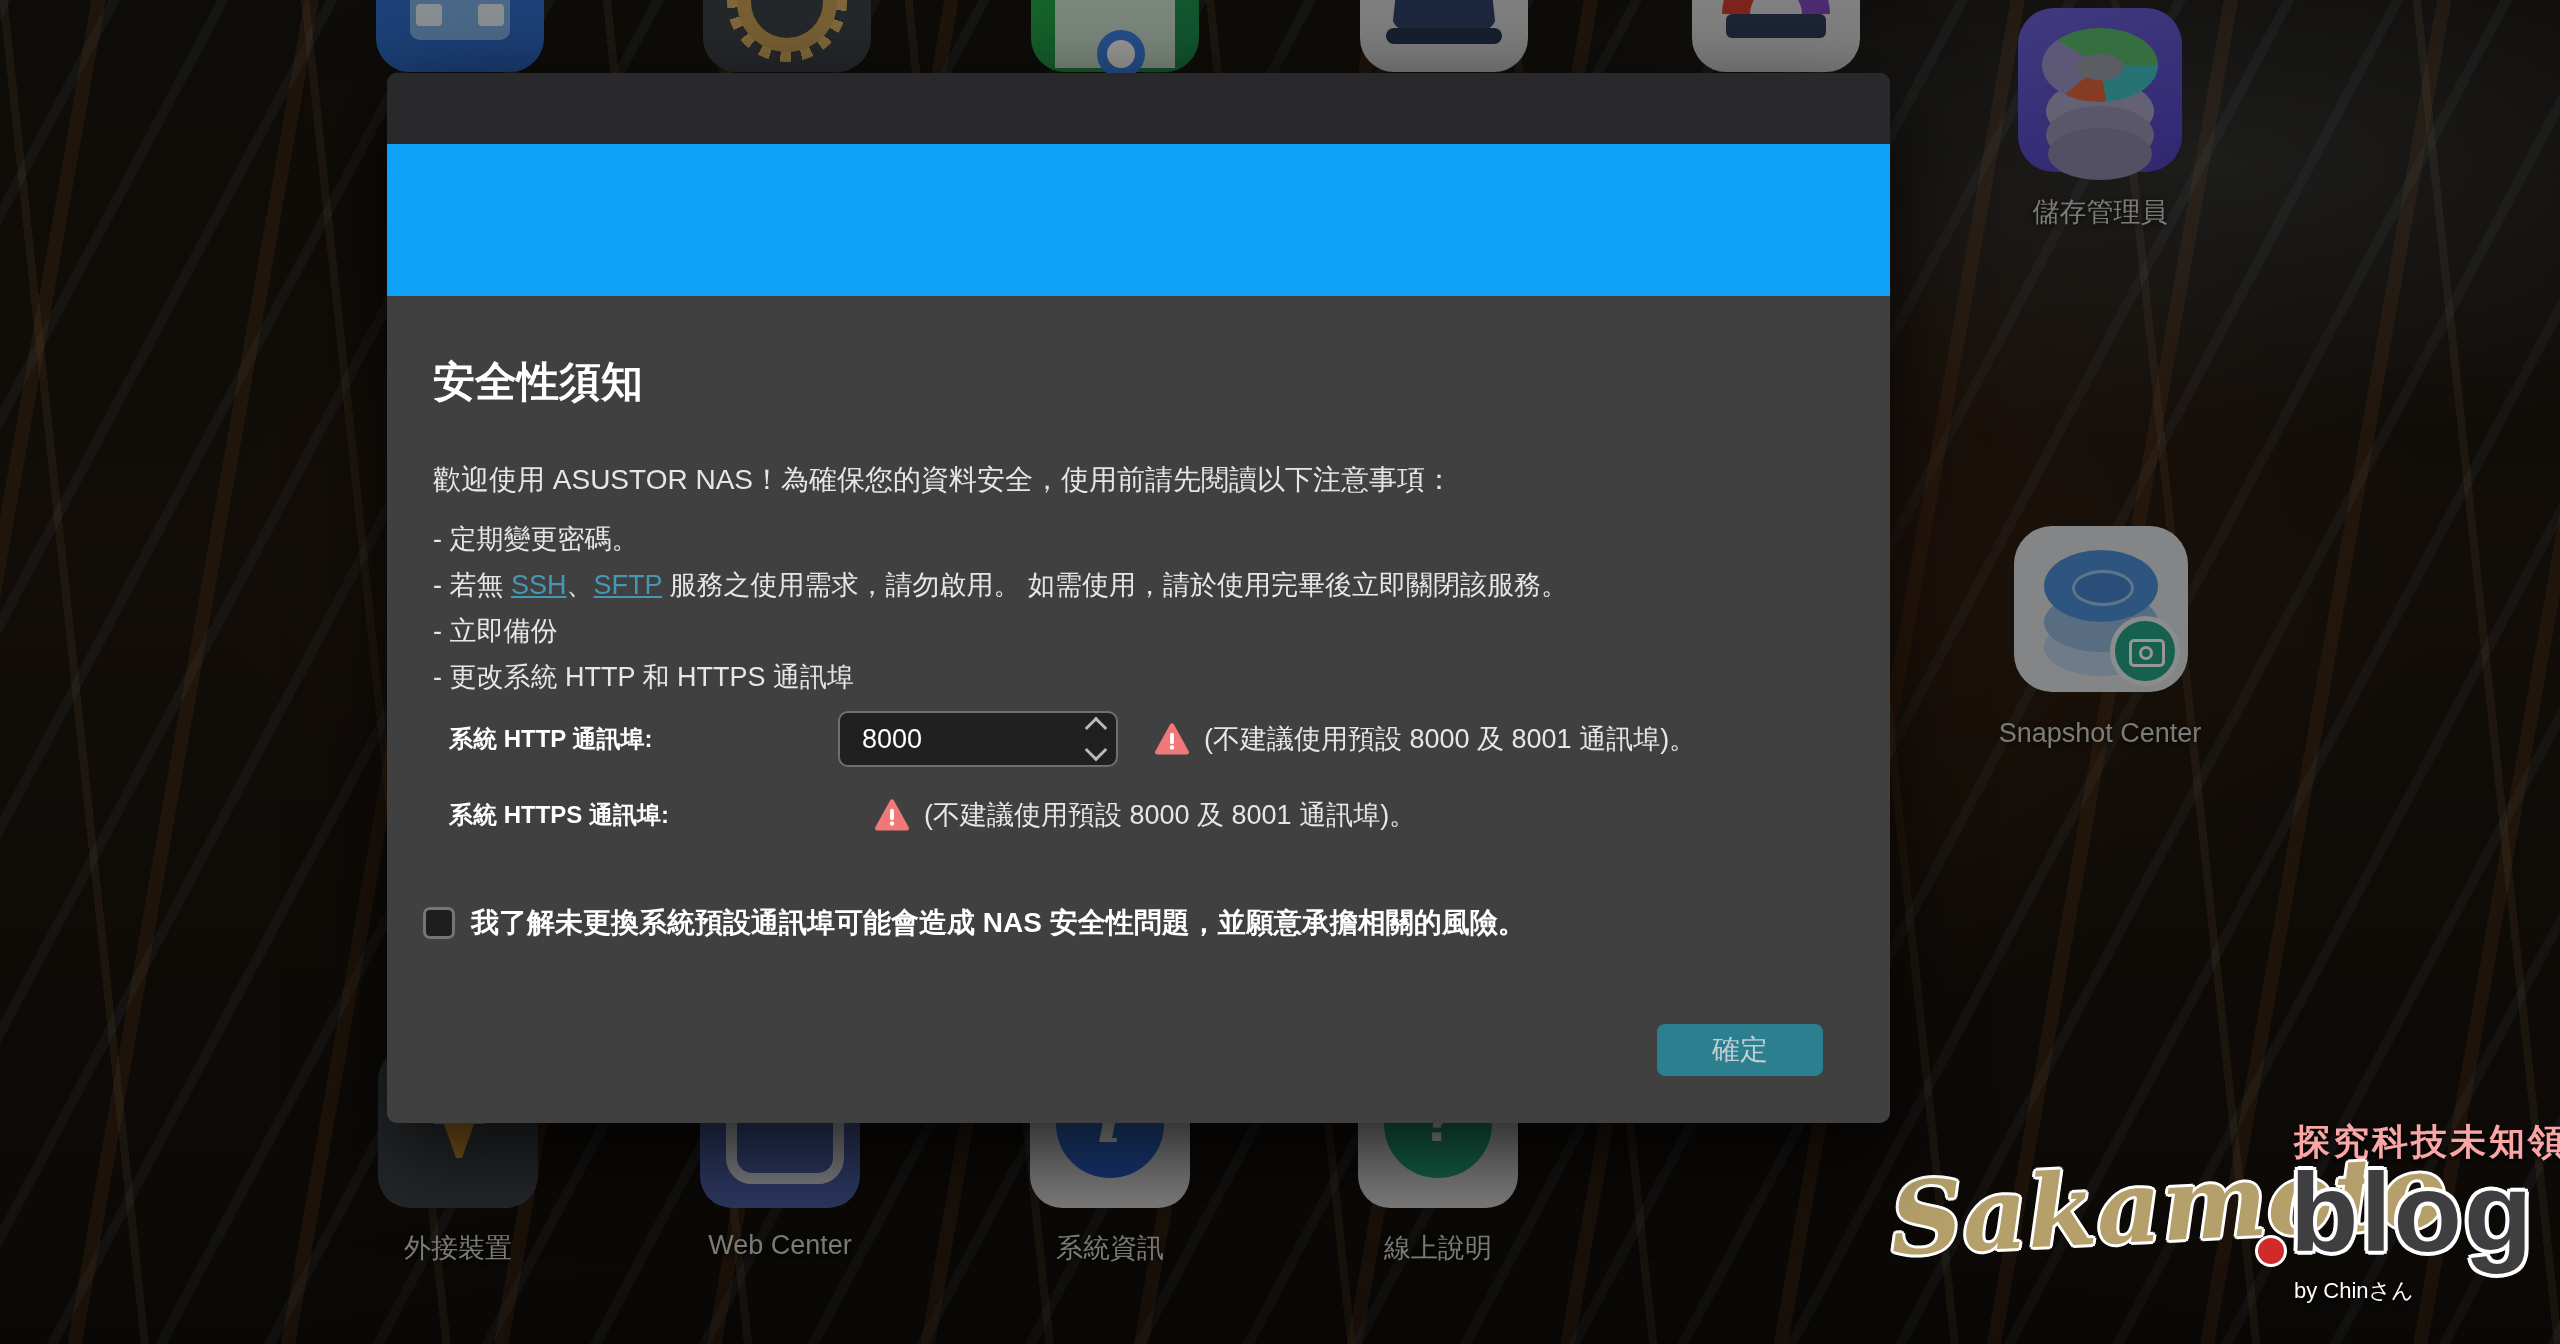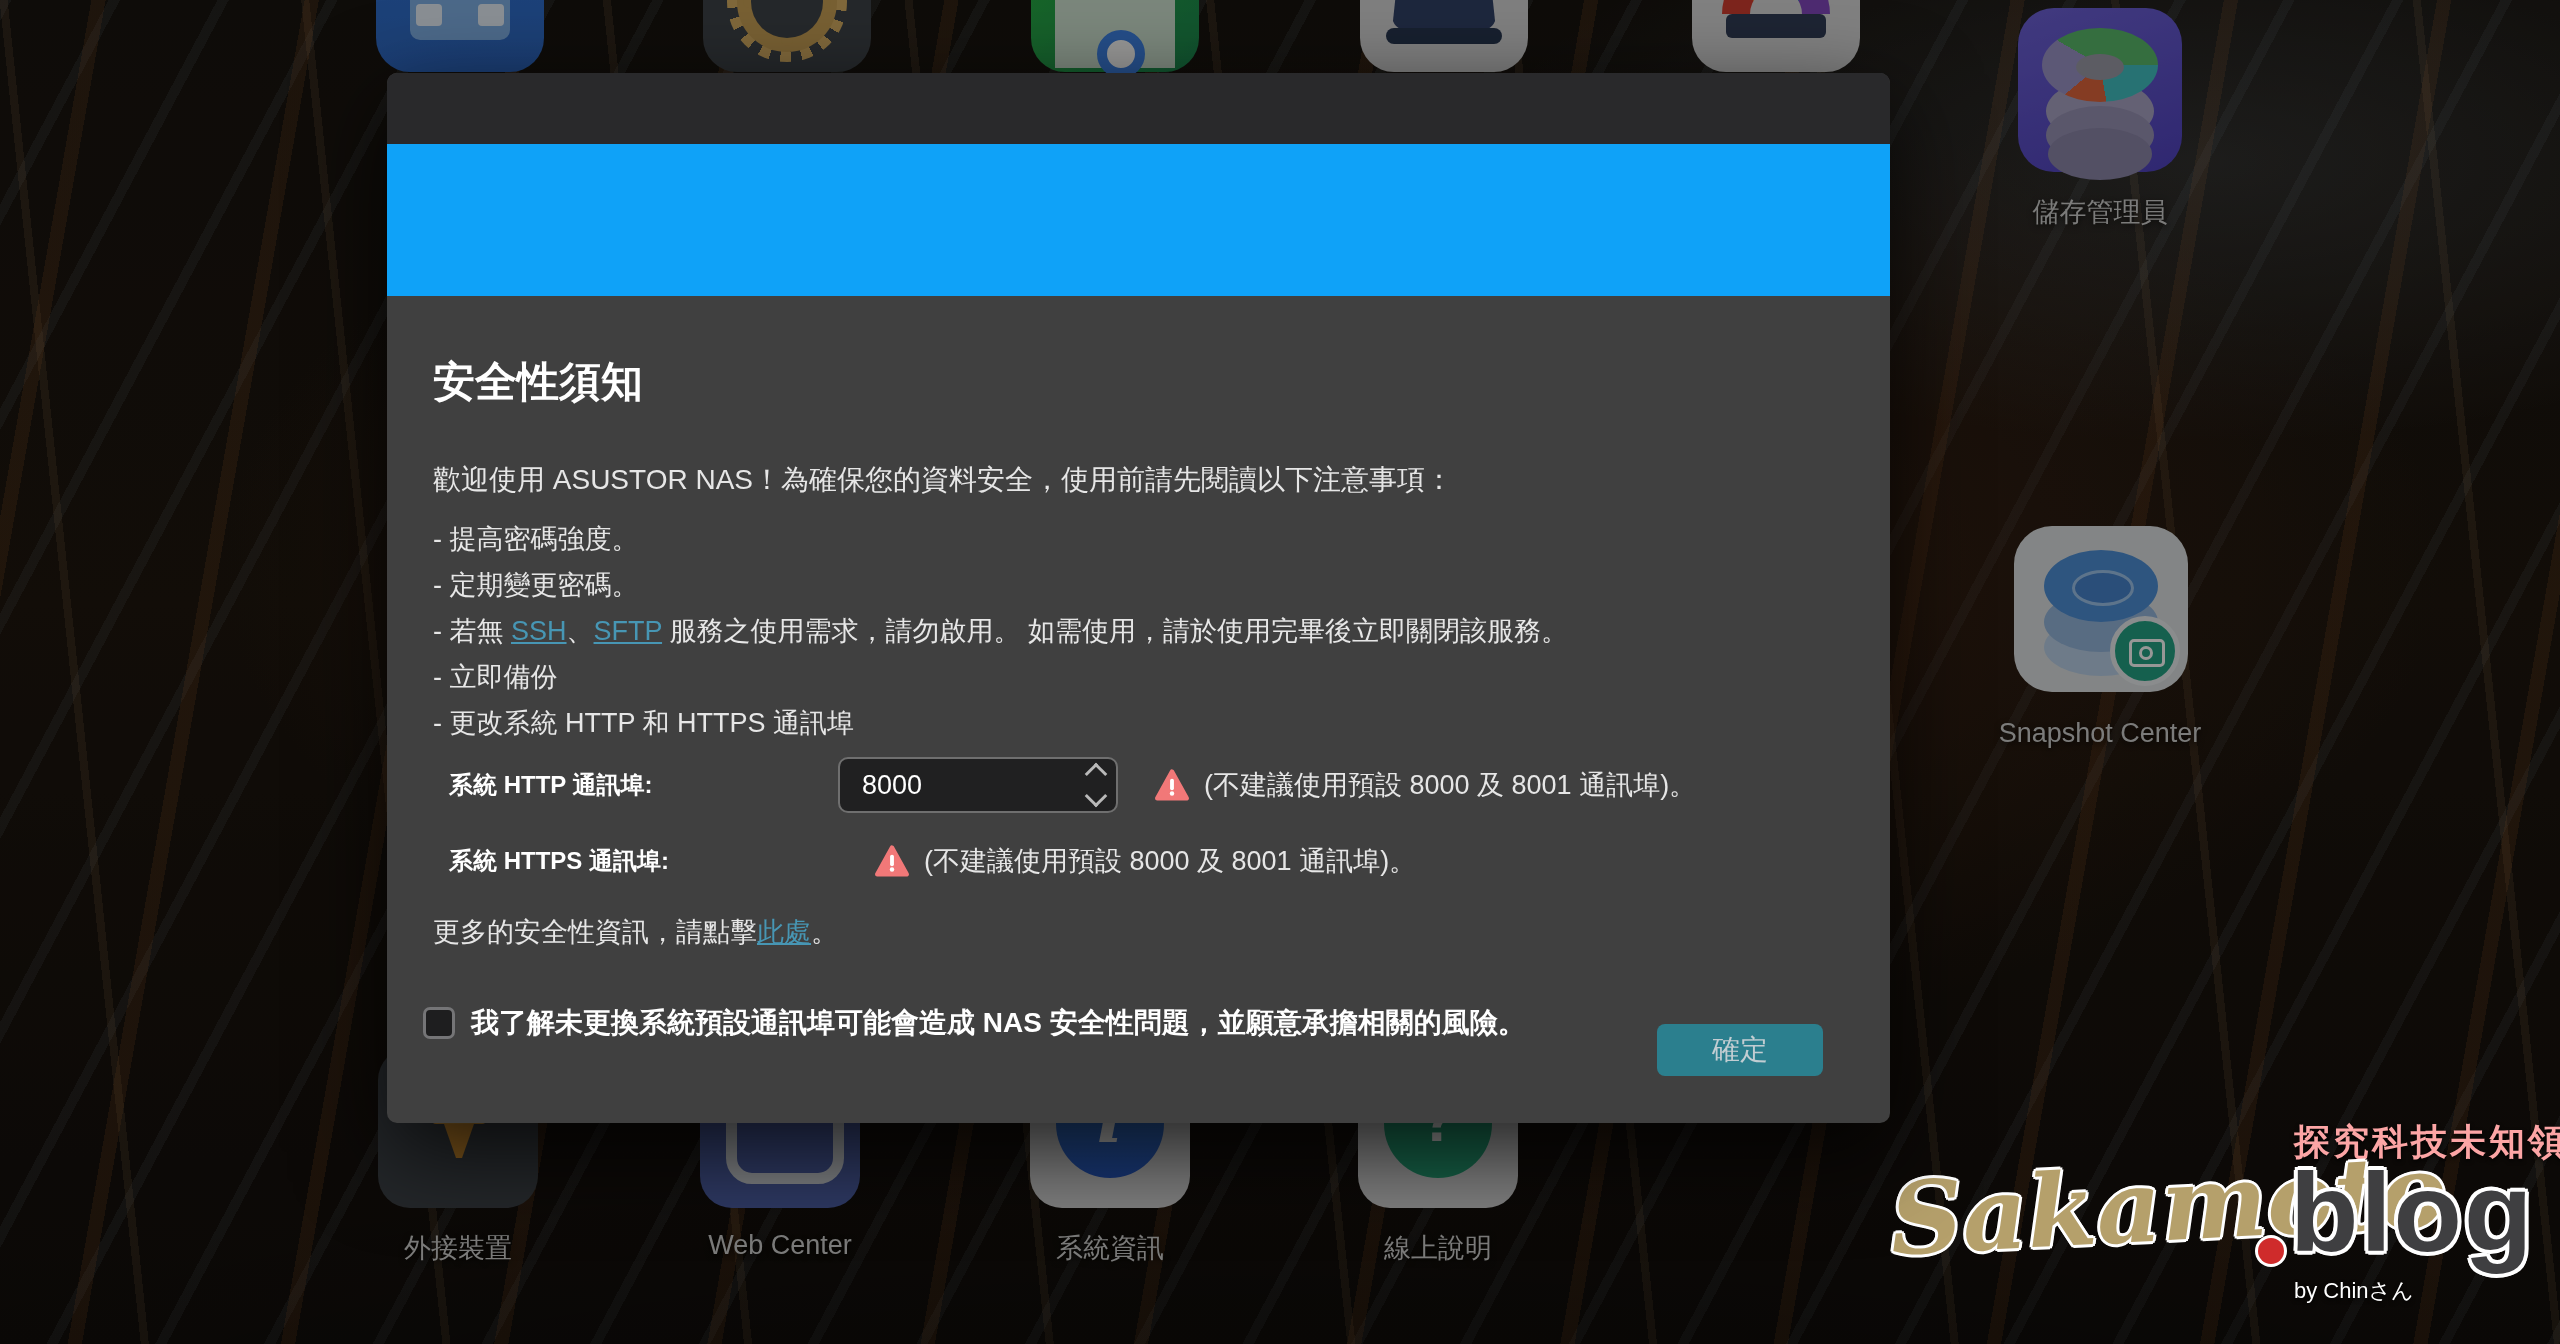--- a/index.html
+++ b/index.html
@@ -227,21 +227,20 @@
 
 <div class="overlay"></div>
 
 <div class="dialog">
   <div class="dlg-header"></div>
   <div class="dlg-banner" style="background: rgb(15, 162, 248);"></div>
   <div class="dlg-body">
     <div class="dlg-title">安全性須知</div>
     <div class="dlg-intro">歡迎使用 ASUSTOR NAS！為確保您的資料安全，使用前請先閱讀以下注意事項：</div>
     <div class="dlg-notes">
-      <div class="note">- 提高密碼強度。</div>
       <div class="note">- 定期變更密碼。</div>
       <div class="note"><span>- 若無 </span><a class="tlink" style="color: rgb(71, 150, 180);">SSH</a><span>、</span><a class="tlink" style="color: rgb(71, 150, 180);">SFTP</a><span> 服務之使用需求，請勿啟用。 如需使用，請於使用完畢後立即關閉該服務。</span></div>
       <div class="note">- 立即備份</div>
       <div class="note">- 更改系統 HTTP 和 HTTPS  通訊埠</div>
     </div>
 
     <div class="form-row">
       <div class="f-label">系統 HTTP 通訊埠:</div>
       <div class="spin-wrap">
         <input type="text" value="8000" style="">
@@ -261,21 +260,20 @@
     <div class="form-row">
       <div class="f-label">系統 HTTPS 通訊埠:</div>
       <svg class="warn-ico" width="36" height="34" viewBox="0 0 24 23">
         <path d="M12 2.5 L22 20.5 H2 Z" fill="#f17878" stroke="#f17878" stroke-width="3" stroke-linejoin="round"></path>
         <path d="M12 8.5 v5.2" stroke="#ffffff" stroke-width="2.6" stroke-linecap="round"></path>
         <circle cx="12" cy="17.2" r="1.5" fill="#ffffff"></circle>
       </svg>
       <div class="warn-txt">(不建議使用預設 8000 及 8001 通訊埠)。</div>
     </div>
 
-    <div class="more-line"><span>更多的安全性資訊，請點擊</span><a class="tlink" style="color: rgb(71, 150, 180);">此處</a><span>。</span></div>
 
     <div class="ack-row">
       <div class="ack-box"></div>
       <div class="ack-text">我了解未更換系統預設通訊埠可能會造成 NAS 安全性問題，並願意承擔相關的風險。</div>
     </div>
   </div>
   <button class="ok-btn" style="background: rgb(43, 127, 142);">確定</button>
 </div>
 
 <div class="wm">

